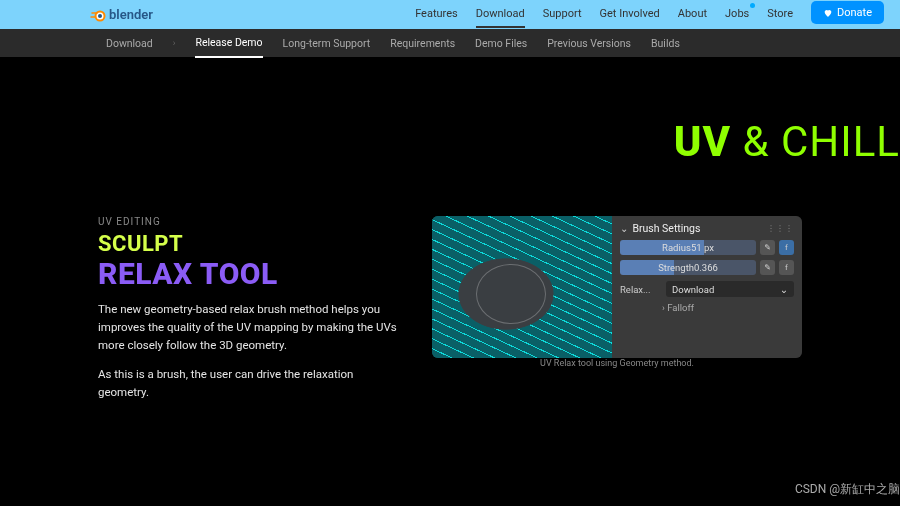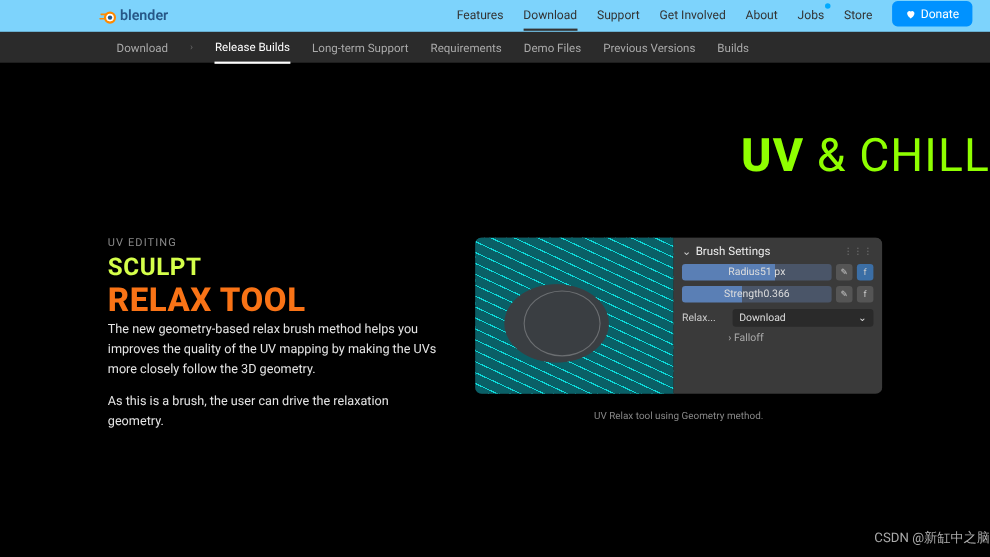--- a/index.html
+++ b/index.html
@@ -18,38 +18,38 @@
 .subbar-item.active{color:#fff;border-bottom:2px solid #fff}
 .chev{color:#666;font-size:9px}
 .hero{text-align:right;padding:60px 0 50px}
 .hero h1{font-size:42px;font-weight:800;letter-spacing:1px}
 .uv{color:#8fff00}
 .chill{color:#8fff00;font-weight:400}
 .content{display:flex;padding:0 98px;gap:30px;align-items:flex-start}
 .left{flex:1;color:#fff}
 .eyebrow{color:#888;font-size:10px;font-weight:400;letter-spacing:1px;margin-bottom:4px}
 .h2a{color:#d5ff4a;font-size:22px;font-weight:700;letter-spacing:0.5px}
-.h2b{color:#f97316;font-size:30px;font-weight:800;letter-spacing:0.5px;}
+.h2b{color:#8b5cf6;font-size:30px;font-weight:800;letter-spacing:0.5px;margin-bottom:10px}
 .para{font-size:11.5px;line-height:1.55;color:#e5e5e5;margin-bottom:12px;max-width:360px}
 .right{width:370px}
 .panel{width:370px;height:142px;border-radius:6px;overflow:hidden;display:flex;background:#1a1a1a;position:relative}
 .mesh{width:180px;height:142px;background:radial-gradient(ellipse 48px 36px at 74px 78px,#3a3e42 0%,#3a3e42 98%,transparent 100%),repeating-linear-gradient(25deg,#0a5f66 0 8px,#0dd9d9 8px 9px),repeating-linear-gradient(-65deg,transparent 0 8px,#0dd9d9 8px 9px),linear-gradient(135deg,#0a4a52,#06323a);position:relative}
 .mesh::after{content:"";position:absolute;left:44px;top:48px;width:68px;height:58px;border:1px solid rgba(255,255,255,.25);border-radius:50%}
 .settings{flex:1;background:#3a3a3a;color:#ddd;font-size:10px;padding:6px 8px}
 .srow{display:flex;align-items:center;margin-bottom:5px;gap:4px}
 .shdr{font-size:10.5px;color:#eee}
 .slider{background:#5a6e8f;height:15px;border-radius:3px;display:flex;align-items:center;justify-content:center;padding:0 6px;font-size:9.5px;flex:1;position:relative;overflow:hidden}
 .slider.s1{background:linear-gradient(90deg,#5a7fb5 0 62%,#4a5568 62%)}
 .slider.s2{background:linear-gradient(90deg,#5a7fb5 0 40%,#4a5568 40%)}
 .ibtn{width:15px;height:15px;background:#555;border-radius:3px;display:flex;align-items:center;justify-content:center;font-size:8px;color:#ccc}
 .ibtn.blue{background:#3b6ea5}
 .dd{background:#2a2a2a;height:16px;border-radius:3px;flex:1;display:flex;align-items:center;justify-content:space-between;padding:0 6px;font-size:9.5px}
 .lbl{font-size:9.5px;color:#ccc;width:42px}
 .foll{color:#aaa;font-size:9.5px;margin-left:42px;margin-top:4px}
-.caption{text-align:center;color:#888;font-size:9px;margin-top:16px}
+.caption{text-align:center;color:#888;font-size:9px;margin-top:0}
 .wm{position:absolute;bottom:8px;right:0;color:#c8c8c8;font-size:12px;opacity:.85}
 .grip{margin-left:auto;color:#888;letter-spacing:1px;font-size:8px}
 </style>
 </head>
 <body>
 
 <div class="topbar">
   <div class="logo">
     <svg class="logo-icon" viewBox="0 0 32 32">
         <circle cx="20" cy="18" r="9" fill="#fff" stroke="#ff8a00" stroke-width="4"></circle>
@@ -72,21 +72,21 @@
           <path fill="#fff" d="M12 21s-8-5-8-12a5 5 0 0 1 8-3 5 5 0 0 1 8 3c0 7-8 12-8 12z"></path>
         </svg>
       <span>Donate</span>
     </span>
   </div>
 </div>
 
 <div class="subbar">
   <span class="subbar-item">Download</span>
   <span class="chev">›</span>
-  <span class="subbar-item active">Release Builds</span>
+  <span class="subbar-item active">Release Demo</span>
   <span class="subbar-item">Long-term Support</span>
   <span class="subbar-item">Requirements</span>
   <span class="subbar-item">Demo Files</span>
   <span class="subbar-item">Previous Versions</span>
   <span class="subbar-item">Builds</span>
 </div>
 
 <div class="hero">
   <h1><span class="uv">UV</span><span class="chill"> &amp; CHILL</span></h1>
 </div>

